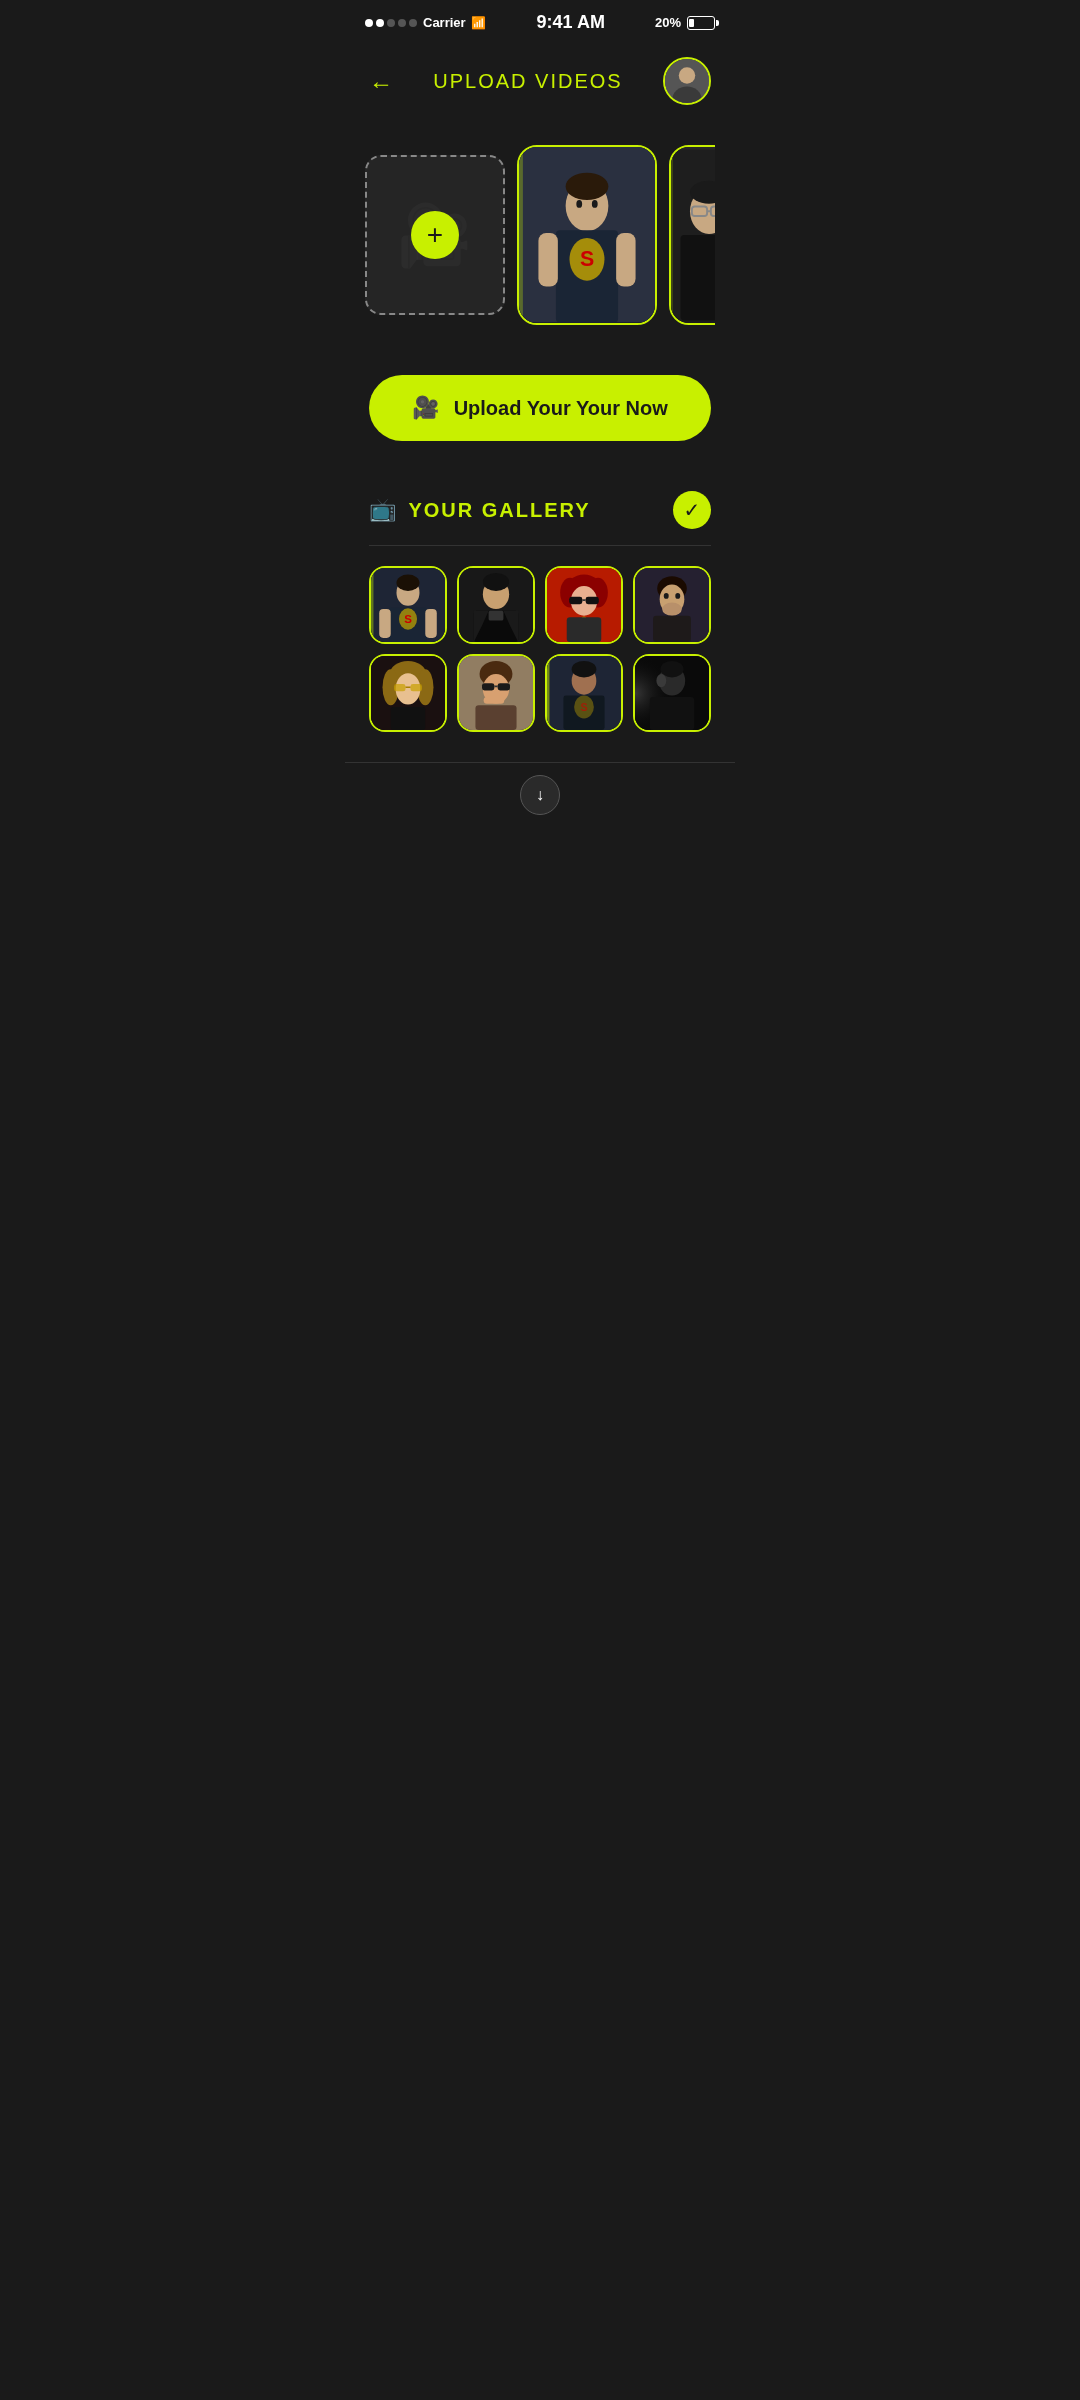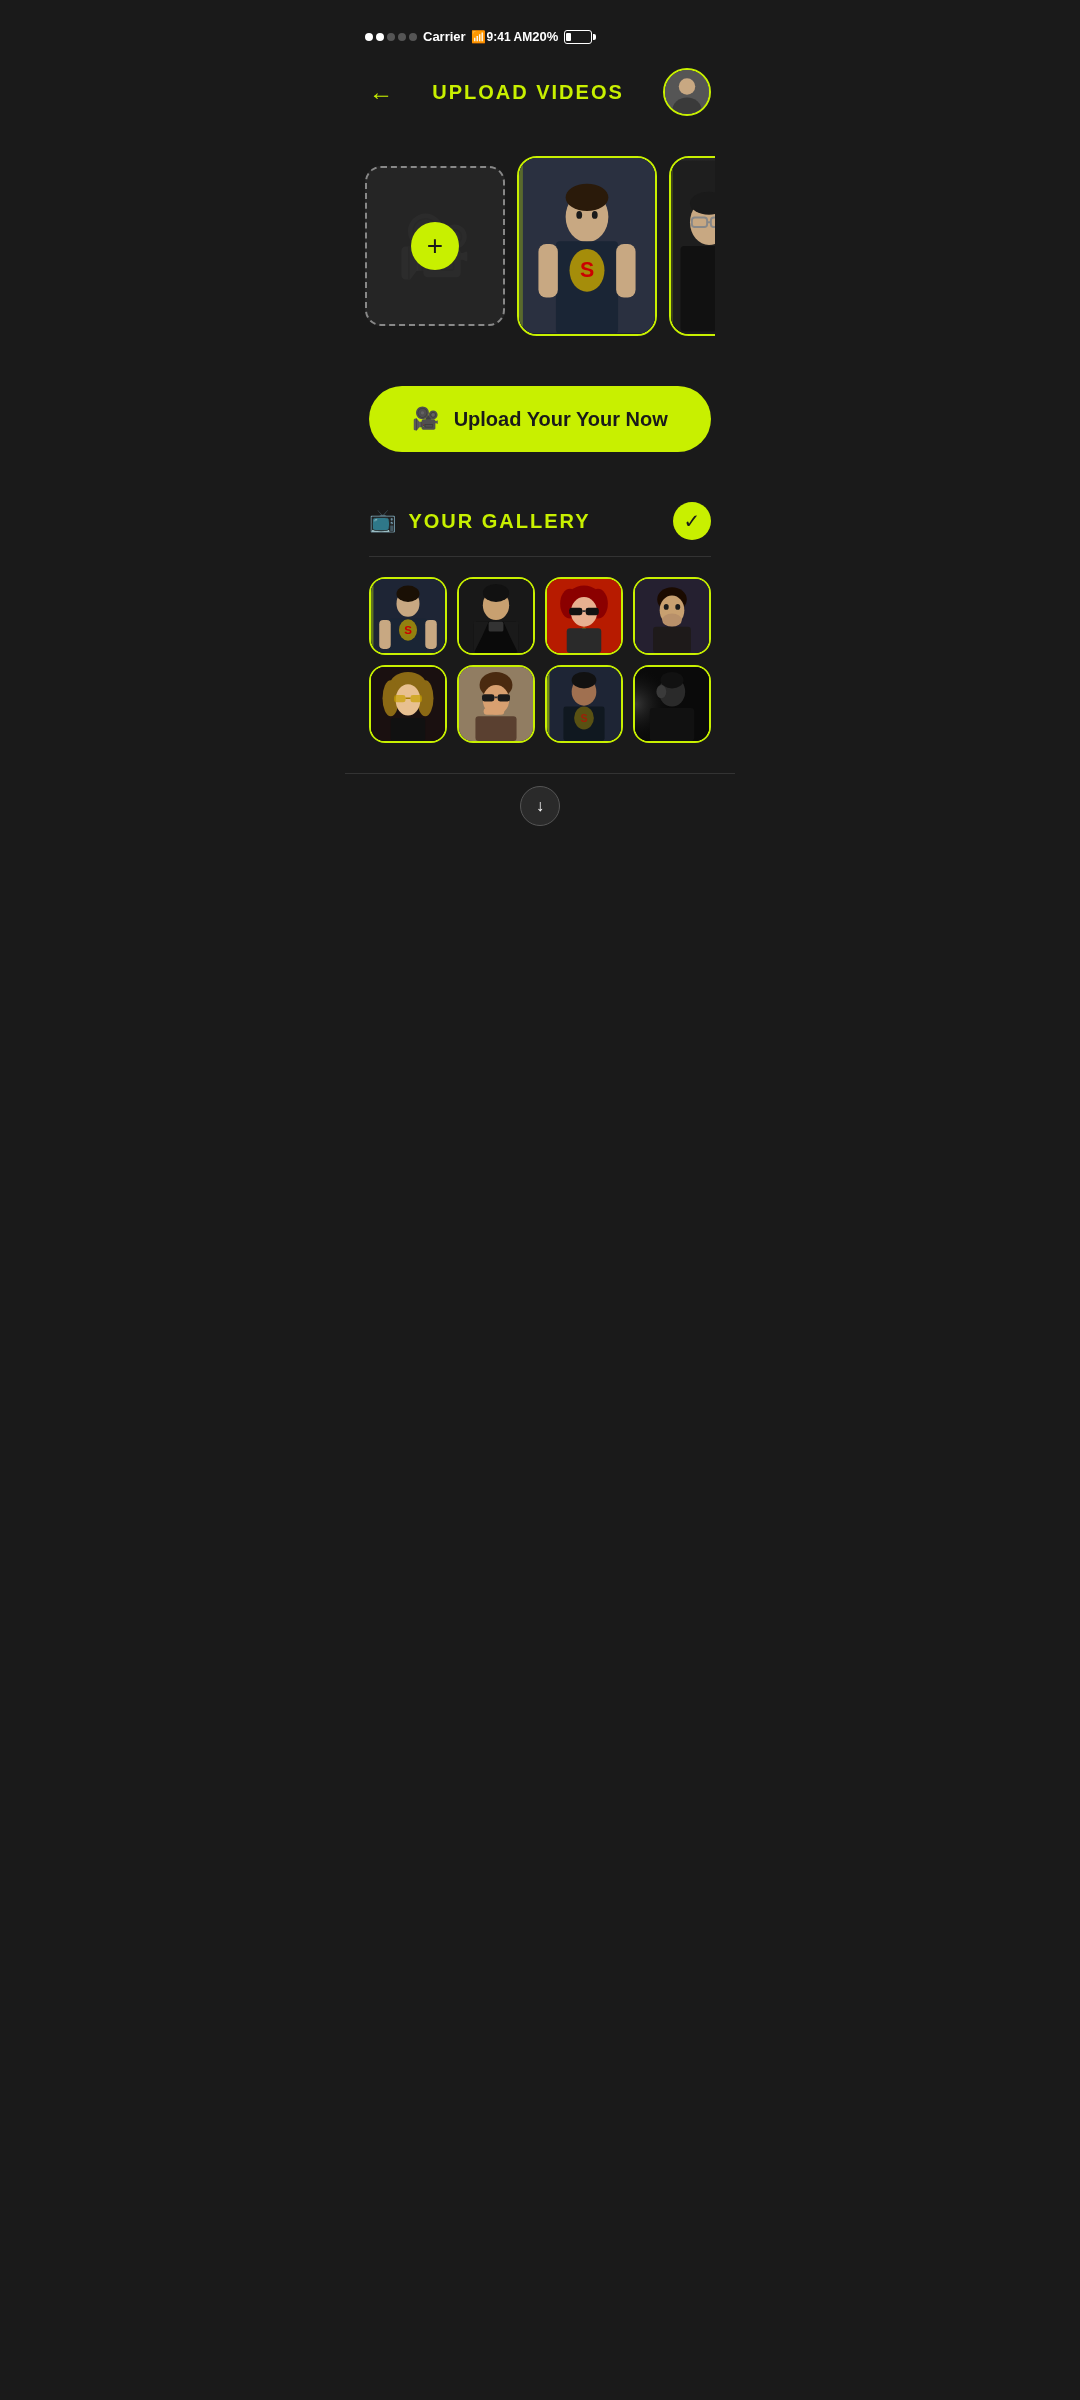--- a/index.html
+++ b/index.html
@@ -12,22 +12,23 @@
       width: 390px;
       min-height: 844px;
       margin: 0 auto;
       position: relative;
       overflow-x: hidden;
     }
 
     
     .status-bar {
       display: flex;
+      justify-content: space-between;
       align-items: center;
-      padding: 29px 20px 8px;
+      padding: 12px 20px 8px;
       font-size: 13px;
       font-weight: 600;
     }
     .status-left { display: flex; align-items: center; gap: 6px; }
     .signal-dots { display: flex; gap: 3px; }
     .dot { width: 8px; height: 8px; border-radius: 50%; }
     .dot.filled { background: #fff; }
     .dot.empty { background: #555; }
     .wifi-icon { font-size: 12px; }
     .status-right { display: flex; align-items: center; gap: 6px; }
@@ -62,21 +63,21 @@
     }
     .back-btn {
       color: #c8f000;
       font-size: 24px;
       cursor: pointer;
       line-height: 1;
     }
     .header-title {
       color: #c8f000;
       font-size: 20px;
-      font-weight: 700;
+      font-weight: 400;
       letter-spacing: 2px;
     }
     .avatar-circle {
       width: 48px; height: 48px;
       border-radius: 50%;
       border: 2px solid #c8f000;
       overflow: hidden;
       cursor: pointer;
     }
     .avatar-placeholder {
@@ -297,21 +298,21 @@
     <div class="signal-dots">
       <div class="dot filled"></div>
       <div class="dot filled"></div>
       <div class="dot empty"></div>
       <div class="dot empty"></div>
       <div class="dot empty"></div>
     </div>
     <span>Carrier</span>
     <span class="wifi-icon">📶</span>
   </div>
-  <span style="font-size:12px;font-weight:600;">9:41 AM</span>
+  <span style="font-size:18px;font-weight:600;">9:41 AM</span>
   <div class="status-right">
     <span style="font-size:13px;">20%</span>
     <div class="battery">
       <div class="battery-fill"></div>
     </div>
   </div>
 </div>
 
 <div class="header">
   <span class="back-btn">←</span>

